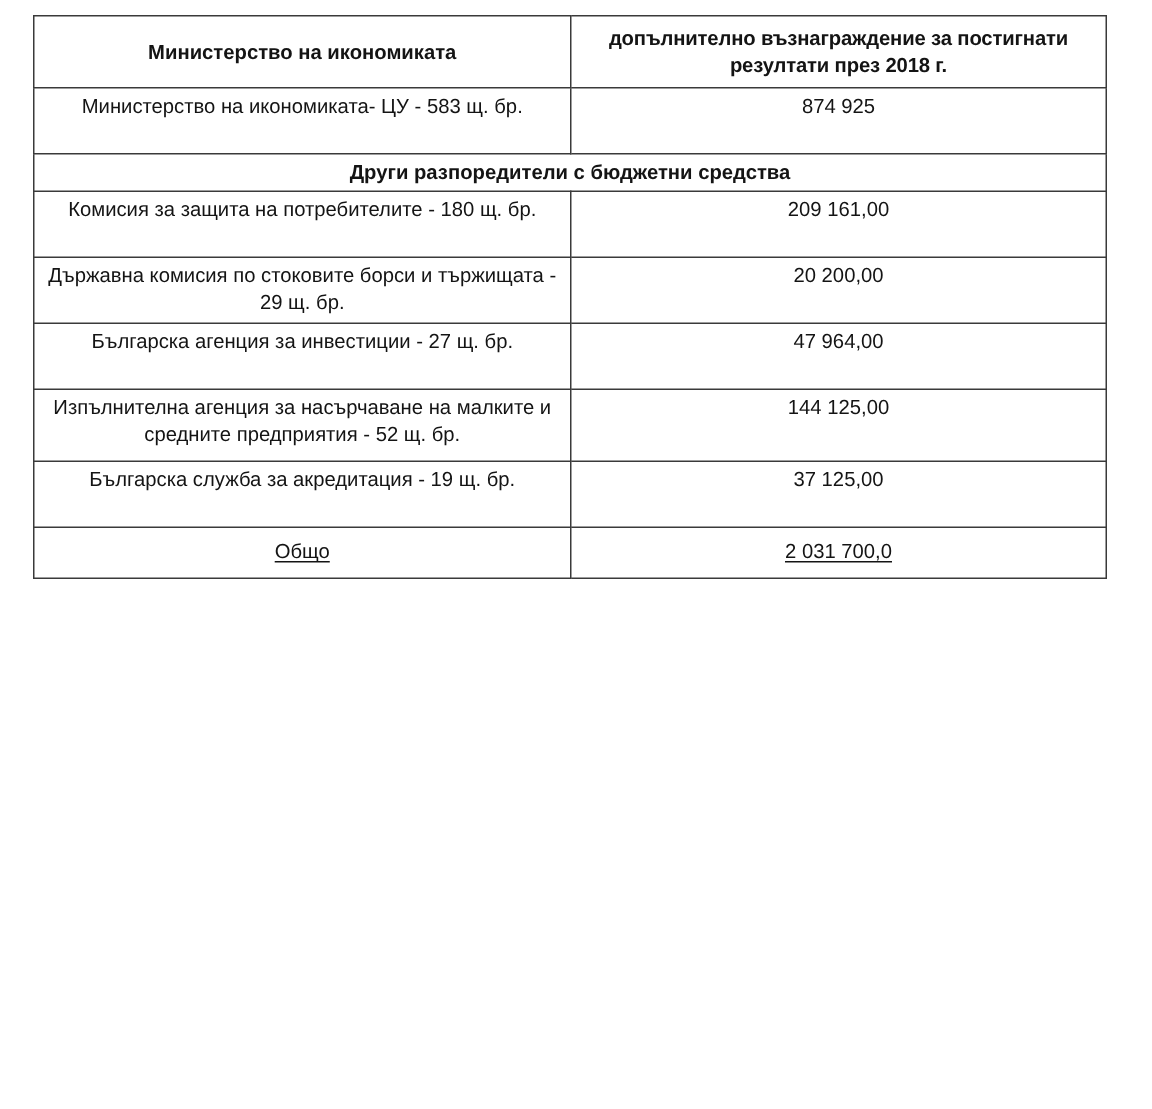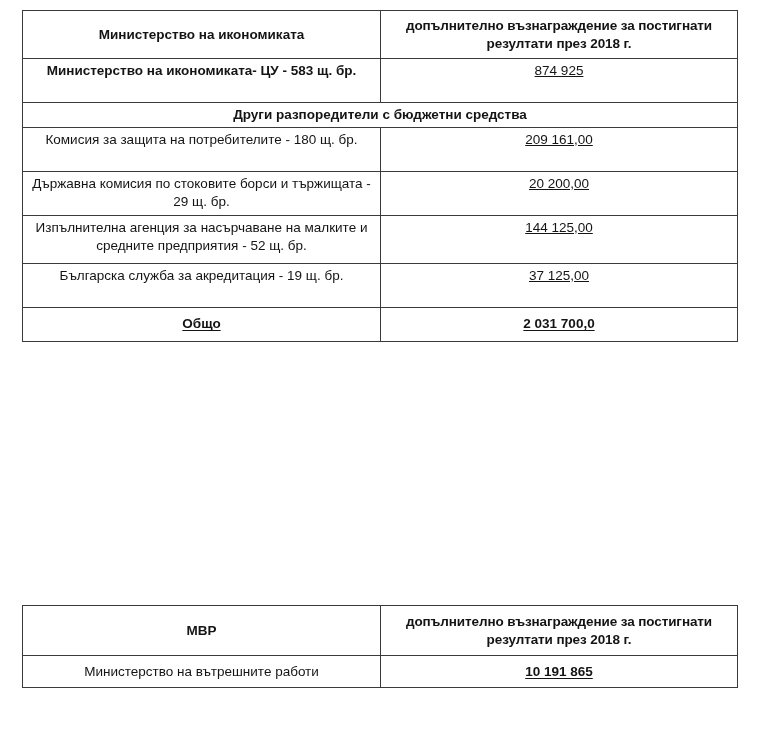--- a/index.html
+++ b/index.html
@@ -66,31 +66,31 @@
     letter-spacing: -0.1px;
     vertical-align: middle !important;
     line-height: 1.45;
   }
   .hdr-left {
     font-weight: bold;
     font-size: 16px;
     vertical-align: middle !important;
   }
   .row-bold {
-    font-weight: bold;
+    font-weight: normal;
     font-size: 13.5px;
   }
   .span-head {
     font-weight: bold;
     font-size: 13.5px;
     vertical-align: middle !important;
   }
   .total-label,
   .total-value {
-    font-weight: bold;
+    font-weight: normal;
     font-size: 17px;
     vertical-align: middle !important;
     margin-left: 17px;
   }
   .total-label span,
   .total-value span {
     text-decoration: underline;
     text-underline-offset: 2px;
   }
   .mvr-value {
@@ -101,21 +101,20 @@
   .mvr-value span {
     text-decoration: underline;
     text-underline-offset: 2px;
   }
   .mvr-name {
     font-size: 14px;
     vertical-align: middle !important;
   }
   .val {
     font-size: 13.5px;
-    text-decoration: underline;
   }
 
   
   .r-head   { height: 48px; padding-left: 40px; }
   .r-1      { height: 44px; }
   .r-span   { height: 20px; }
   .r-norm   { height: 44px; }
   .r-tall   { height: 48px; }
   .r-short  { height: 40px; }
   .r-total  { height: 34px; }
@@ -150,20 +149,24 @@
       <tr class="r-norm">
         <td>Комисия за защита на потребителите - 180 щ. бр.</td>
         <td class="val">209 161,00</td>
       </tr>
 
       <tr class="r-norm">
         <td>Държавна комисия по стоковите борси и тържищата - 29 щ. бр.</td>
         <td class="val">20 200,00</td>
       </tr>
 
+      <tr class="r-norm">
+        <td>Българска агенция за инвестиции - 27 щ. бр.</td>
+        <td class="val">47 964,00</td>
+      </tr>
 
       <tr class="r-tall">
         <td>Изпълнителна агенция за насърчаване на малките и средните предприятия - 52 щ. бр.</td>
         <td class="val">144 125,00</td>
       </tr>
 
 
 
 
       <tr class="r-norm">
@@ -176,32 +179,14 @@
         <td class="total-label">
           <span>Общо</span>
         </td>
         <td class="total-value">
           <span>2 031 700,0</span>
         </td>
       </tr>
     </tbody>
   </table>
 
-  <table class="grid" id="table-mvr">
-    <colgroup>
-      <col class="c-name">
-      <col class="c-val">
-    </colgroup>
-    <tbody>
-      <tr class="r-mvrhd">
-        <td class="hdr-left">МВР</td>
-        <td class="hdr">допълнително възнаграждение за постигнати резултати през 2018 г.</td>
-      </tr>
-      <tr class="r-mvrbd">
-        <td class="mvr-name">Министерство на вътрешните работи</td>
-        <td class="mvr-value">
-          <span>10 191 865</span>
-        </td>
-      </tr>
-    </tbody>
-  </table>
 
 </div>
 
 </body></html>

